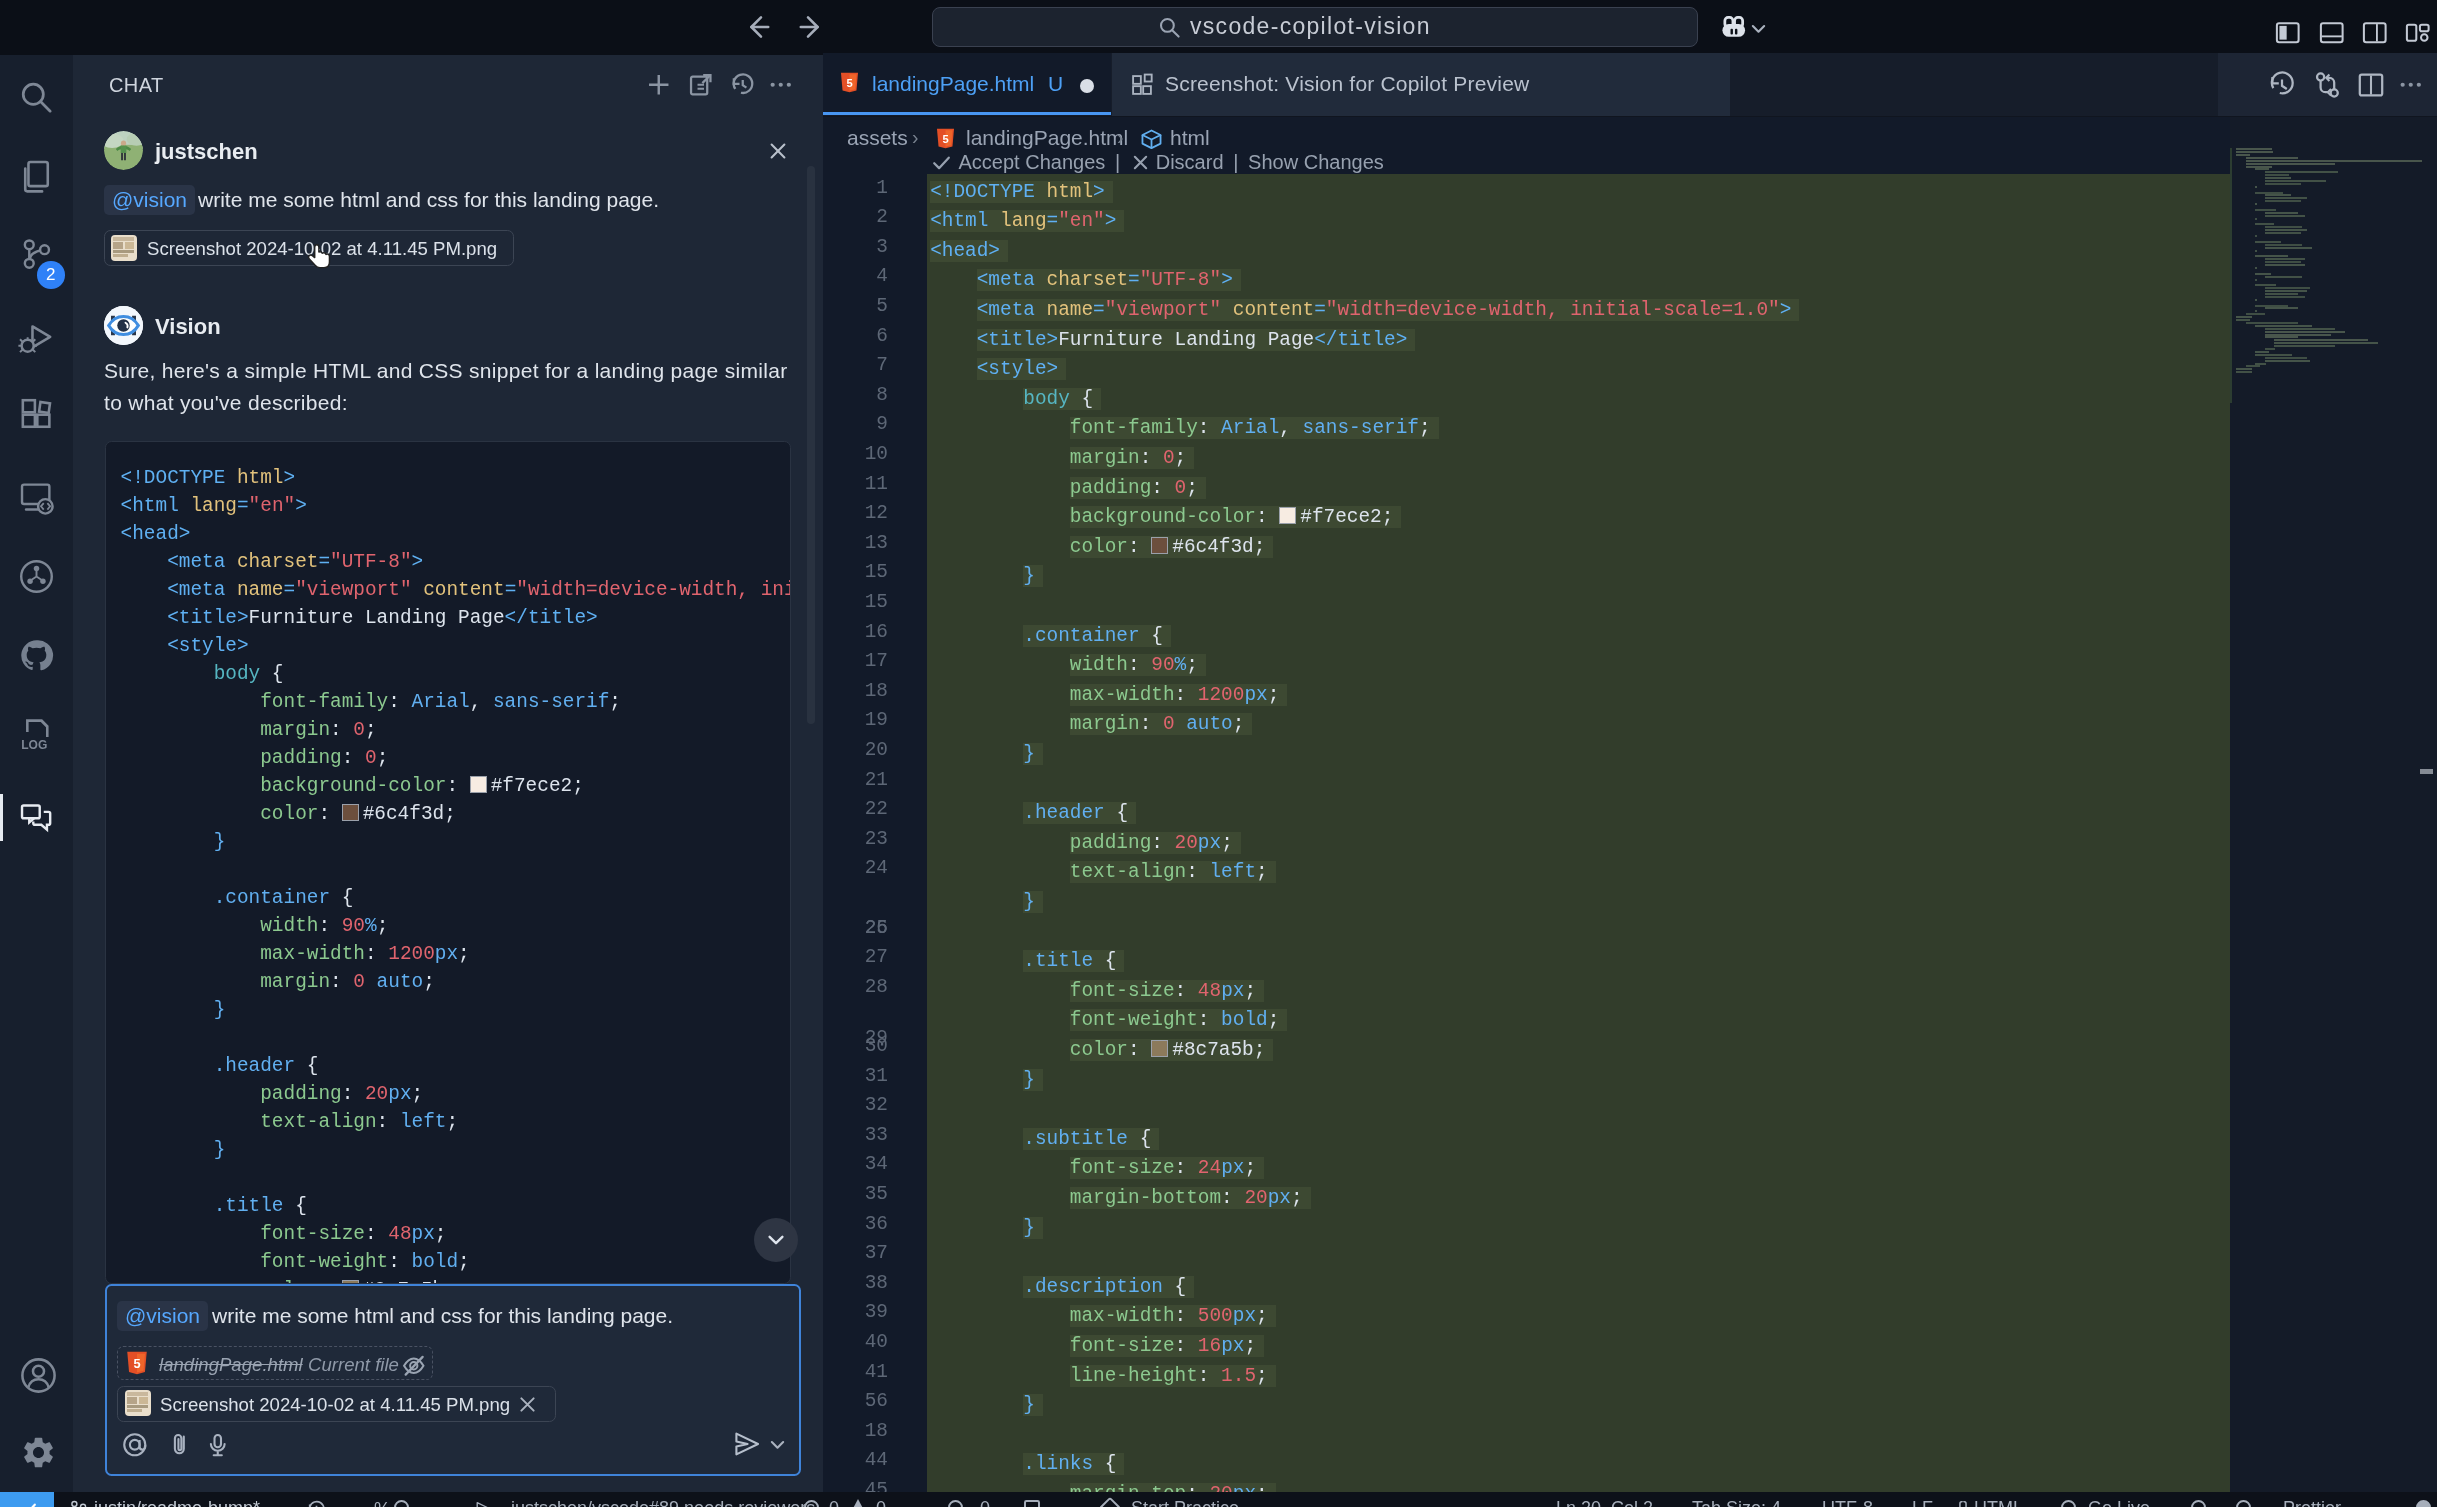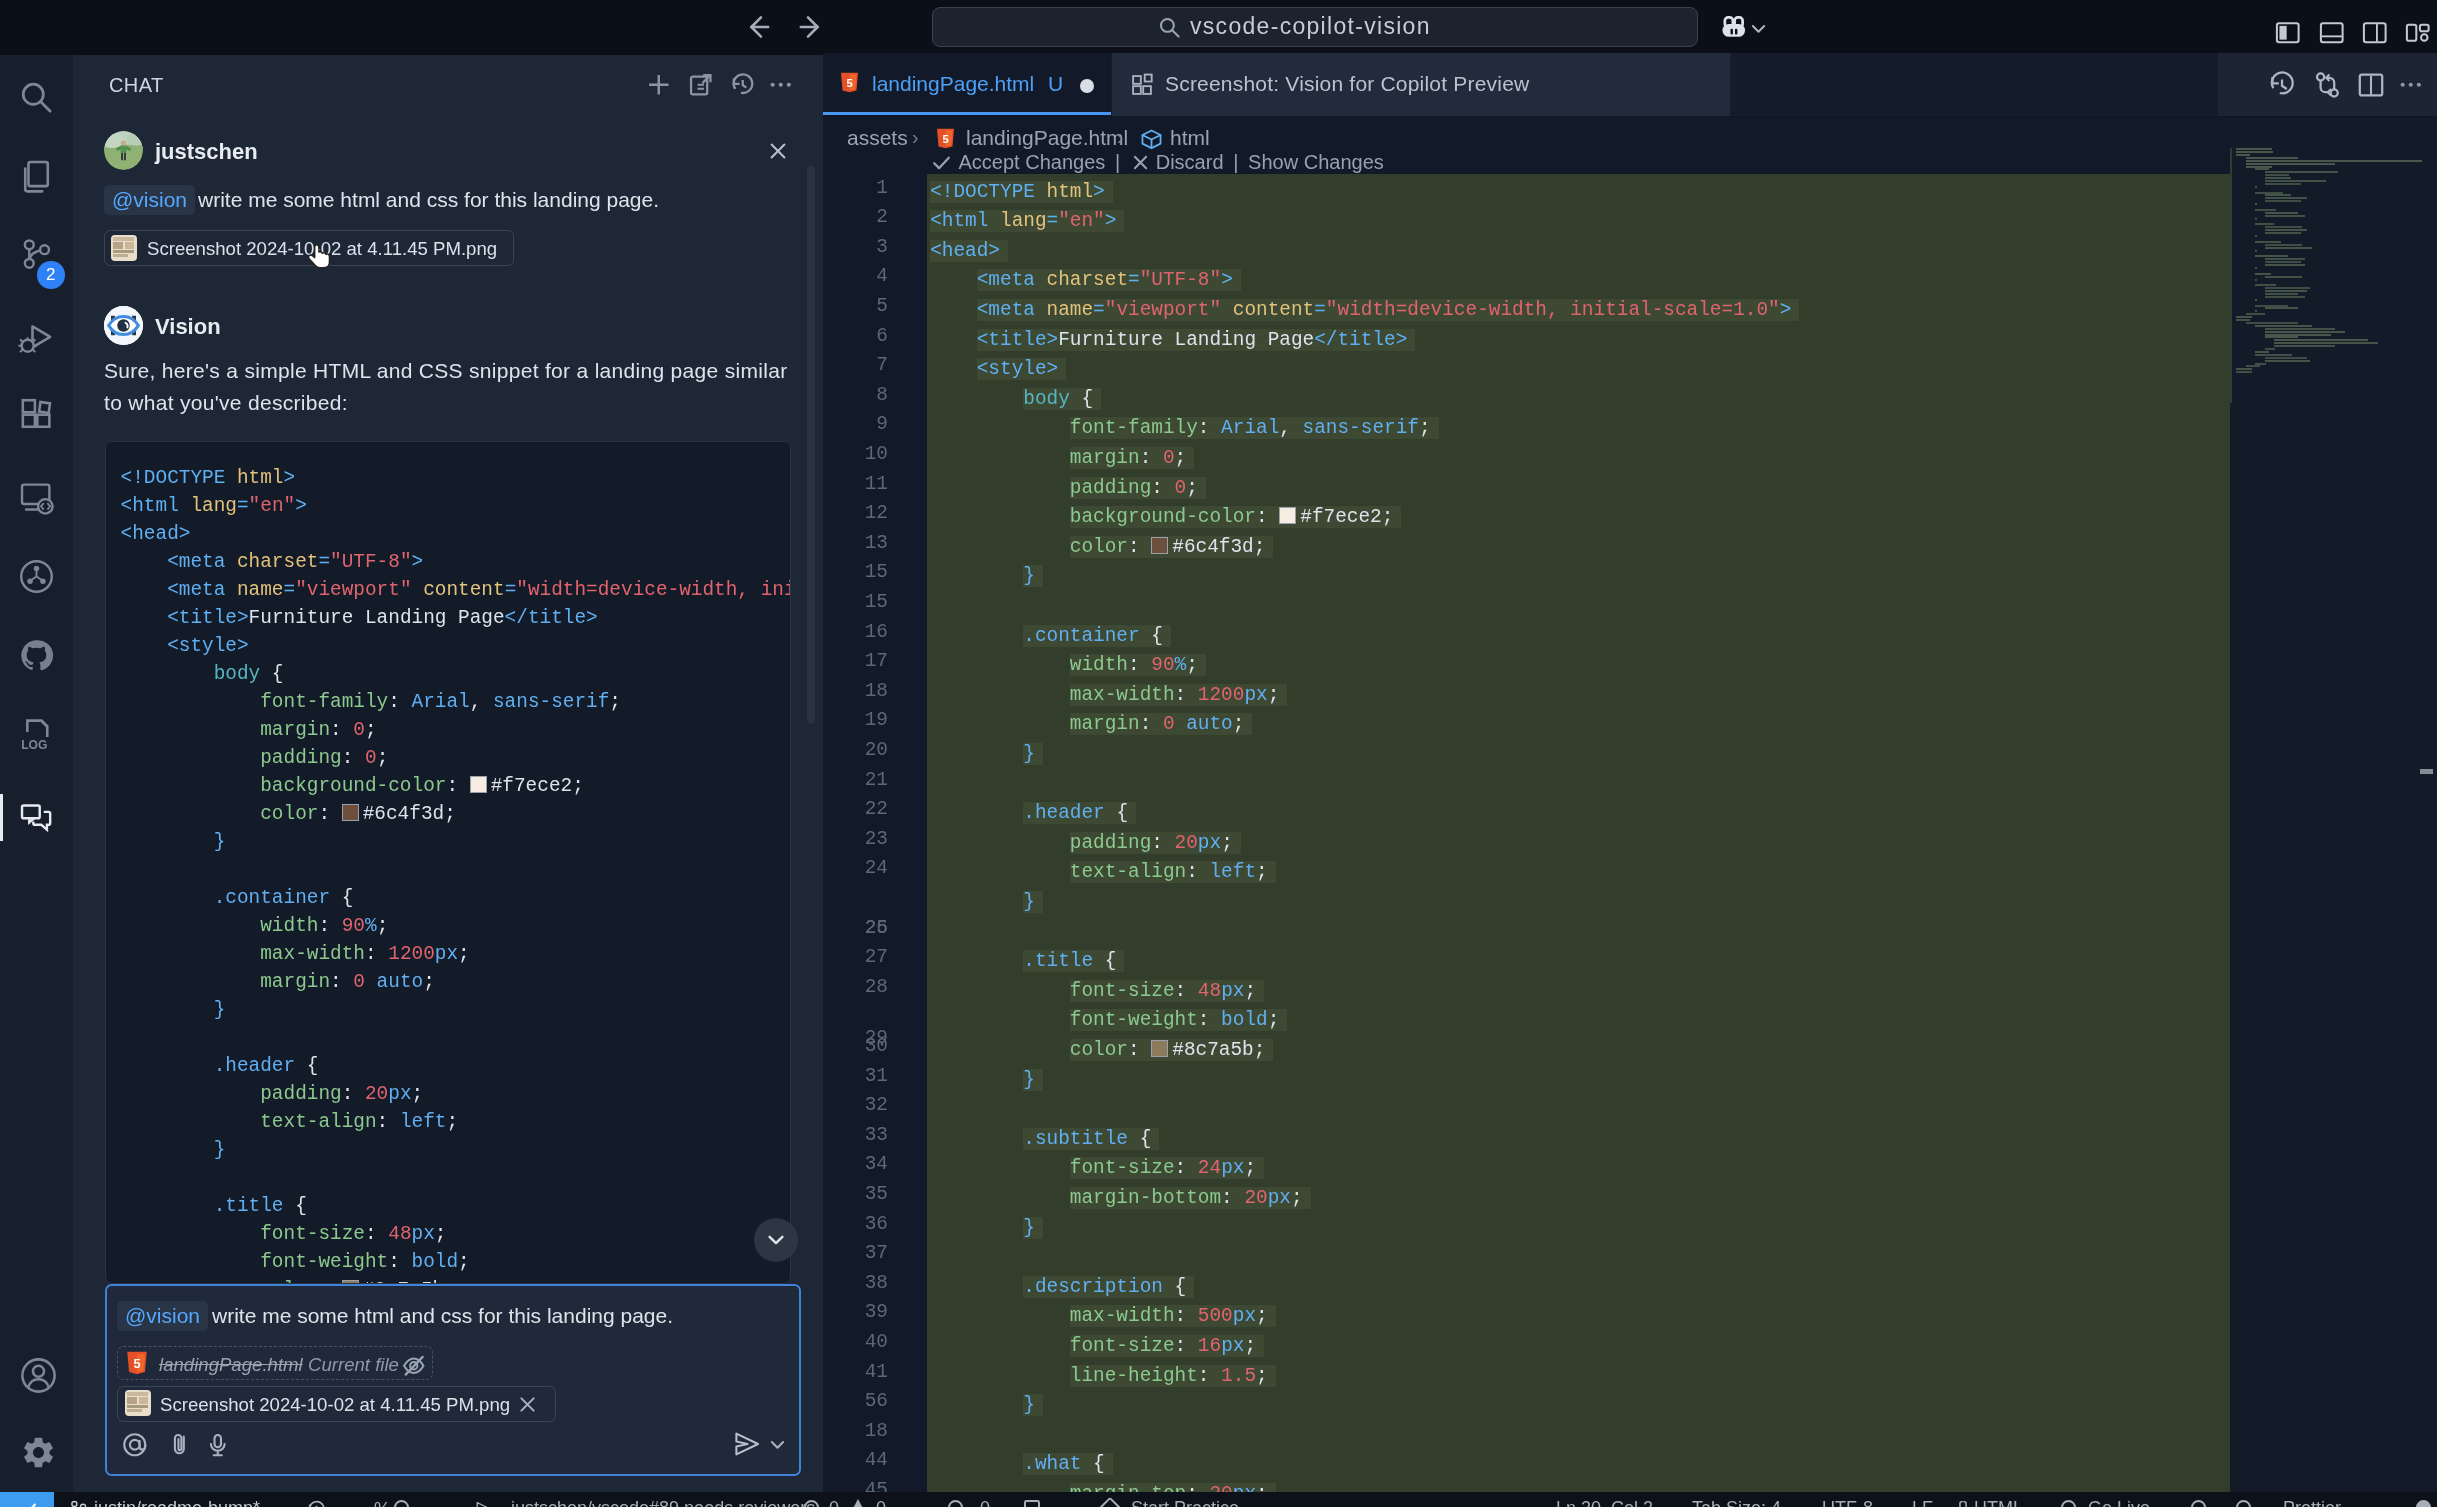--- a/index.html
+++ b/index.html
@@ -488,21 +488,21 @@
 <div class="erow" style="top:1153px">&nbsp;&nbsp;&nbsp;&nbsp;&nbsp;&nbsp;&nbsp;&nbsp;&nbsp;&nbsp;&nbsp;&nbsp;<span class="espan"><span style="color:#8cc98f">font-size</span><span style="color:#dce3ec">:</span><span style="color:#e0646e">&nbsp;24</span><span style="color:#61aff0">px</span><span style="color:#dce3ec">;</span></span></div>
 <div class="erow" style="top:1183px">&nbsp;&nbsp;&nbsp;&nbsp;&nbsp;&nbsp;&nbsp;&nbsp;&nbsp;&nbsp;&nbsp;&nbsp;<span class="espan"><span style="color:#8cc98f">margin-bottom</span><span style="color:#dce3ec">:</span><span style="color:#e0646e">&nbsp;20</span><span style="color:#61aff0">px</span><span style="color:#dce3ec">;</span></span></div>
 <div class="erow" style="top:1213px">&nbsp;&nbsp;&nbsp;&nbsp;&nbsp;&nbsp;&nbsp;&nbsp;<span class="espan"><span style="color:#61aff0">}</span></span></div>
 <div class="erow" style="top:1242px"></div>
 <div class="erow" style="top:1272px">&nbsp;&nbsp;&nbsp;&nbsp;&nbsp;&nbsp;&nbsp;&nbsp;<span class="espan"><span style="color:#61aff0">.description</span><span style="color:#dce3ec">&nbsp;{</span></span></div>
 <div class="erow" style="top:1301px">&nbsp;&nbsp;&nbsp;&nbsp;&nbsp;&nbsp;&nbsp;&nbsp;&nbsp;&nbsp;&nbsp;&nbsp;<span class="espan"><span style="color:#8cc98f">max-width</span><span style="color:#dce3ec">:</span><span style="color:#e0646e">&nbsp;500</span><span style="color:#61aff0">px</span><span style="color:#dce3ec">;</span></span></div>
 <div class="erow" style="top:1331px">&nbsp;&nbsp;&nbsp;&nbsp;&nbsp;&nbsp;&nbsp;&nbsp;&nbsp;&nbsp;&nbsp;&nbsp;<span class="espan"><span style="color:#8cc98f">font-size</span><span style="color:#dce3ec">:</span><span style="color:#e0646e">&nbsp;16</span><span style="color:#61aff0">px</span><span style="color:#dce3ec">;</span></span></div>
 <div class="erow" style="top:1361px">&nbsp;&nbsp;&nbsp;&nbsp;&nbsp;&nbsp;&nbsp;&nbsp;&nbsp;&nbsp;&nbsp;&nbsp;<span class="espan"><span style="color:#8cc98f">line-height</span><span style="color:#dce3ec">:</span><span style="color:#e0646e">&nbsp;1.5</span><span style="color:#dce3ec">;</span></span></div>
 <div class="erow" style="top:1390px">&nbsp;&nbsp;&nbsp;&nbsp;&nbsp;&nbsp;&nbsp;&nbsp;<span class="espan"><span style="color:#61aff0">}</span></span></div>
 <div class="erow" style="top:1420px"></div>
-<div class="erow" style="top:1449px">&nbsp;&nbsp;&nbsp;&nbsp;&nbsp;&nbsp;&nbsp;&nbsp;<span class="espan"><span style="color:#61aff0">.what</span><span style="color:#dce3ec">&nbsp;{</span></span></div>
+<div class="erow" style="top:1449px">&nbsp;&nbsp;&nbsp;&nbsp;&nbsp;&nbsp;&nbsp;&nbsp;<span class="espan"><span style="color:#61aff0">.links</span><span style="color:#dce3ec">&nbsp;{</span></span></div>
 <div class="erow" style="top:1479px">&nbsp;&nbsp;&nbsp;&nbsp;&nbsp;&nbsp;&nbsp;&nbsp;&nbsp;&nbsp;&nbsp;&nbsp;<span class="espan"><span style="color:#8cc98f">margin-top</span><span style="color:#dce3ec">:</span><span style="color:#e0646e">&nbsp;20</span><span style="color:#61aff0">px</span><span style="color:#dce3ec">;</span></span></div>
 <div class="abs" style="left:2230px;top:117px;width:208px;height:1379px;background:#141b28"></div>
 <div style="position:absolute;left:2236px;top:148px;width:36px;height:1.5px;background:#6a7b62;opacity:.62"></div>
 <div style="position:absolute;left:2236px;top:151px;width:37px;height:1.5px;background:#6a7b62;opacity:.62"></div>
 <div style="position:absolute;left:2236px;top:154px;width:13.8px;height:1.5px;background:#6a7b62;opacity:.62"></div>
 <div style="position:absolute;left:2246px;top:157px;width:52px;height:1.5px;background:#6a7b62;opacity:.62"></div>
 <div style="position:absolute;left:2246px;top:160px;width:176px;height:1.5px;background:#6a7b62;opacity:.62"></div>
 <div style="position:absolute;left:2246px;top:163px;width:89px;height:1.5px;background:#6a7b62;opacity:.62"></div>
 <div style="position:absolute;left:2246px;top:166px;width:26px;height:1.5px;background:#6a7b62;opacity:.62"></div>
 <div style="position:absolute;left:2255px;top:168px;width:13.8px;height:1.5px;background:#64775e;opacity:.62"></div>

